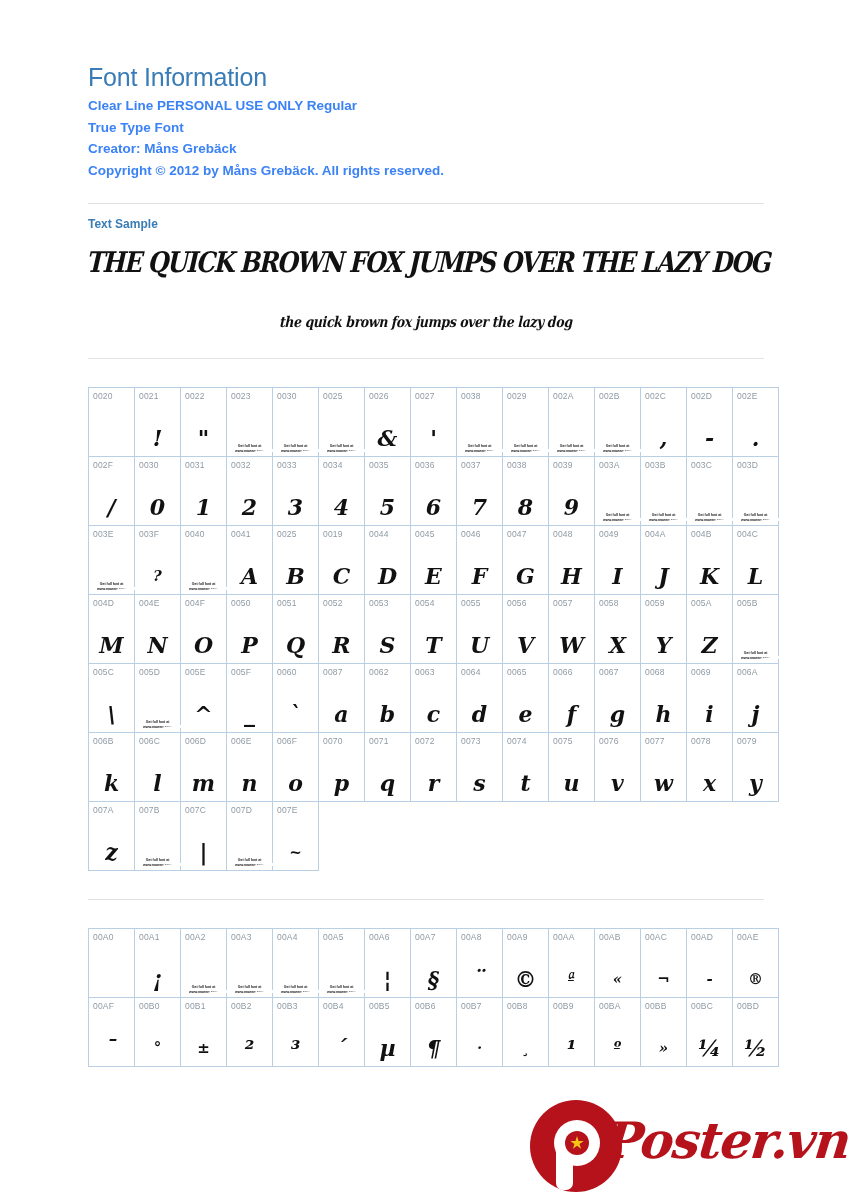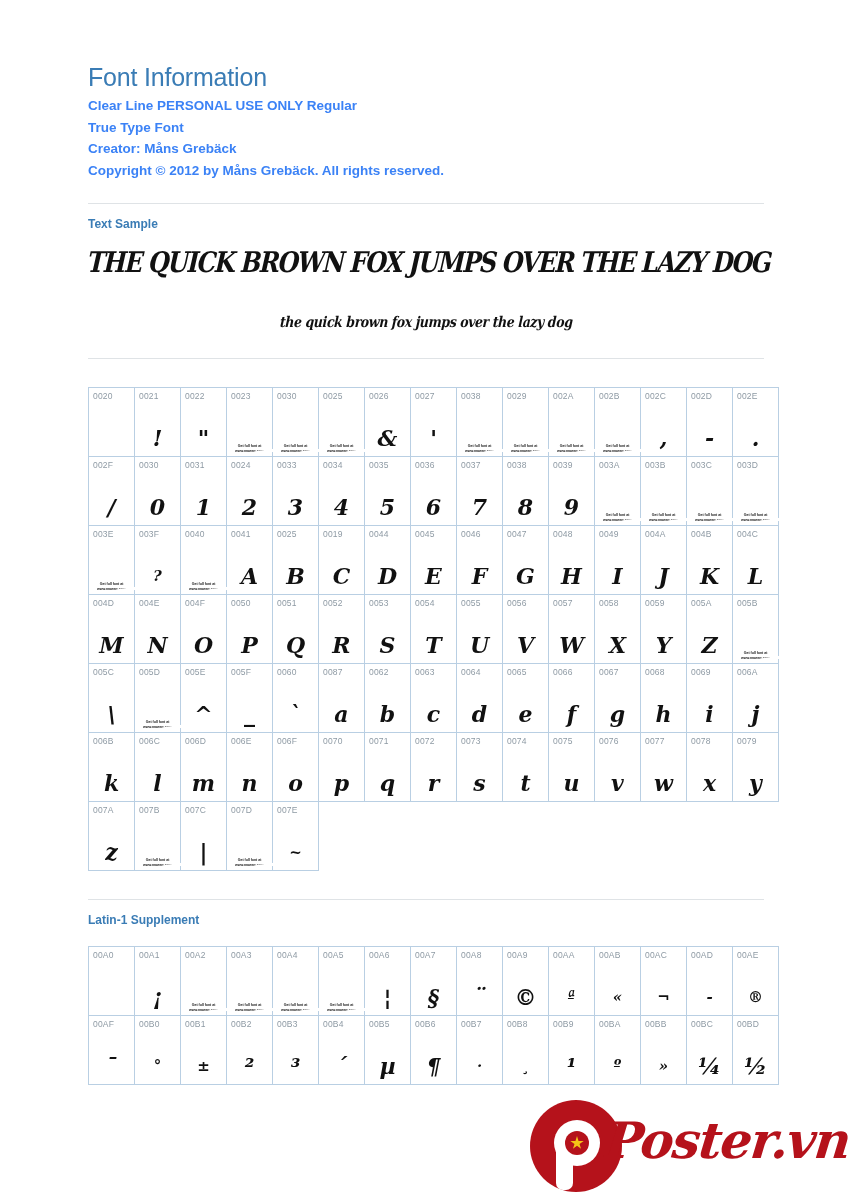--- a/index.html
+++ b/index.html
@@ -329,21 +329,21 @@
             </td>
             <td class="cell">
               <span class="code">0030</span>
               <span class="glyph">0</span>
             </td>
             <td class="cell">
               <span class="code">0031</span>
               <span class="glyph">1</span>
             </td>
             <td class="cell">
-              <span class="code">0024</span>
+              <span class="code">0032</span>
               <span class="glyph">2</span>
             </td>
             <td class="cell">
               <span class="code">0033</span>
               <span class="glyph">3</span>
             </td>
             <td class="cell">
               <span class="code">0034</span>
               <span class="glyph">4</span>
             </td>
@@ -663,21 +663,20 @@
             <td style="border: none;"></td>
             <td style="border: none;"></td>
             <td style="border: none;"></td>
           </tr>
         </tbody>
     </table>
 
     <div style="height:28px"></div>
     <div class="divider"></div>
     <div style="height:11px"></div>
-    <div class="section-head">Latin-1 Supplement</div>
     <div style="height:17px"></div>
     <table class="glyph-table">
       <tbody>
           <tr>
             <td class="cell empty">
               <span class="code">00A0</span>
             </td>
             <td class="cell">
               <span class="code">00A1</span>
               <span class="glyph">¡</span>

